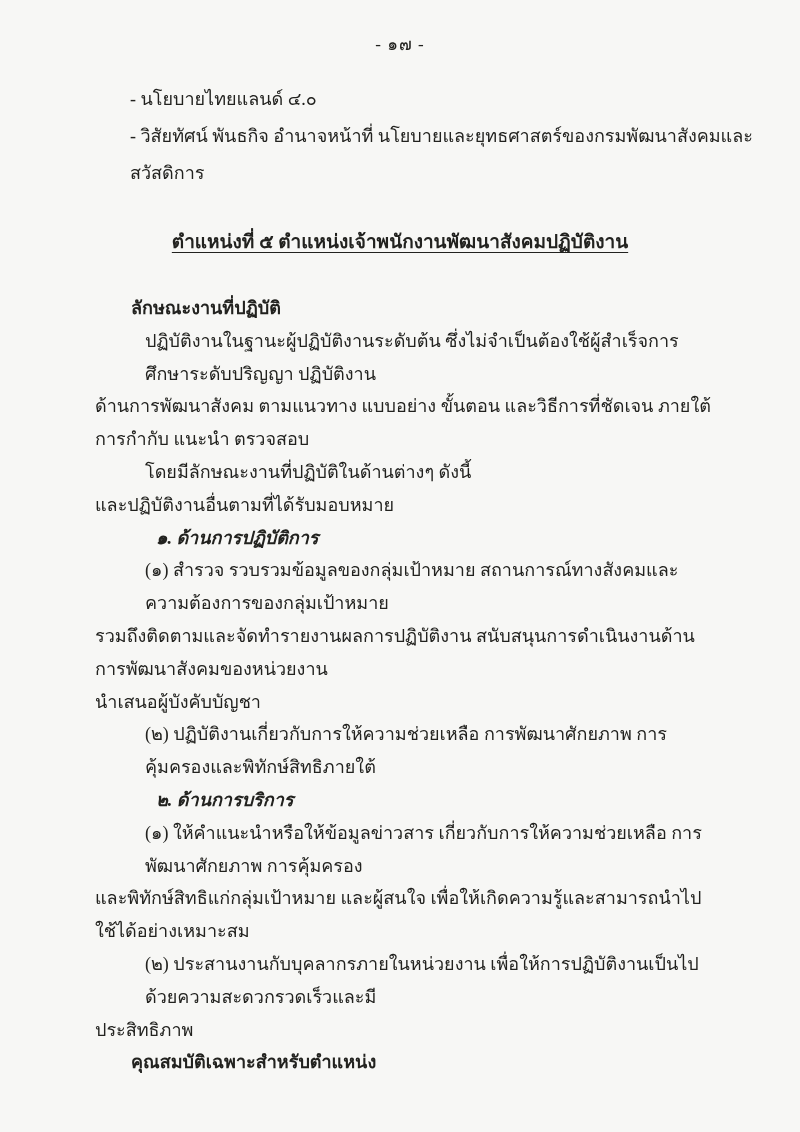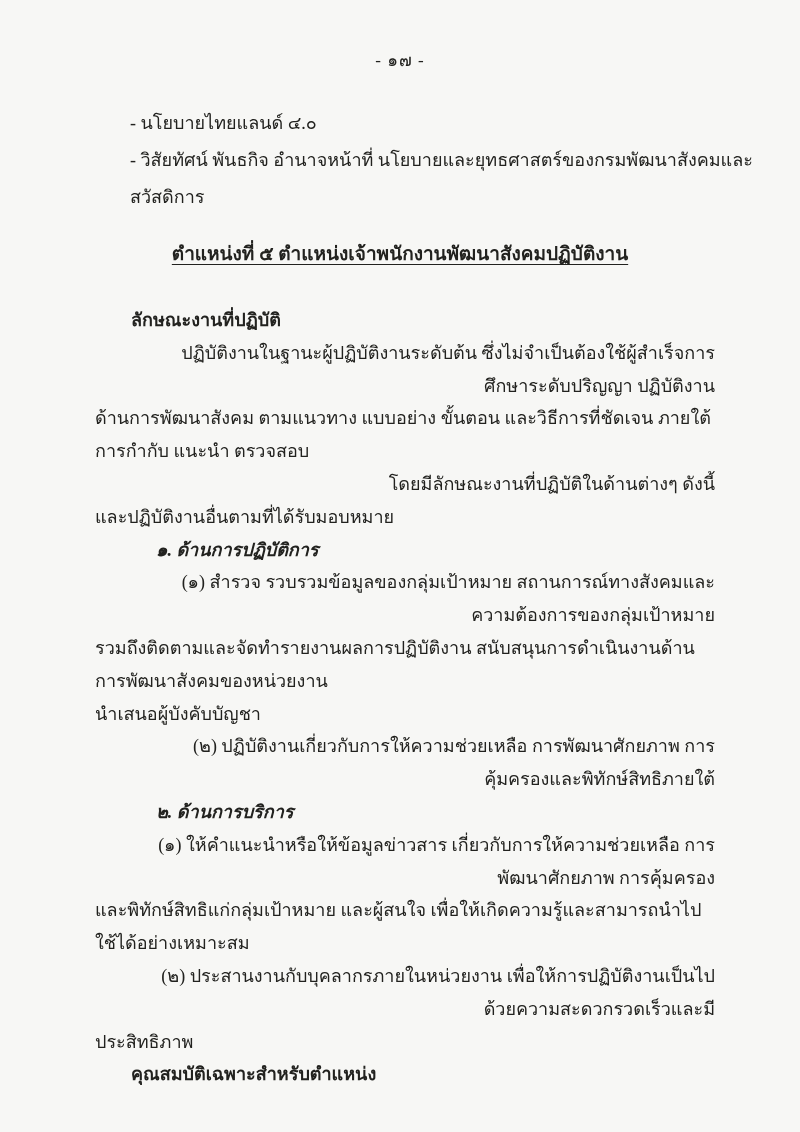--- a/index.html
+++ b/index.html
@@ -7,46 +7,46 @@
     position: relative;
     width: 800px;
     height: 1132px;
     background: #f7f7f5;
     box-sizing: border-box;
     font-family: "Liberation Serif", "DejaVu Sans", serif;
     color: #22221f;
     overflow: hidden;
   }
   .page-number {
-    padding-top: 46px;
+    padding-top: 30px;
     text-align: center;
     font-size: 17px;
     letter-spacing: 1px;
   }
   .intro {
-    margin: 32px 0 0 130px;
+    margin: 24px 0 0 130px;
     font-size: 18px;
     line-height: 37px;
   }
   .doc-title {
-    margin-top: 22px;
+    margin-top: 34px;
     text-align: center;
     font-weight: bold;
     font-size: 19px;
     text-decoration: underline;
     text-underline-offset: 4px;
   }
   .body-text {
     margin: 36px 85px 0 95px;
     font-size: 18px;
     line-height: 32.8px;
   }
   .line { white-space: normal; }
   .b { font-weight: bold; margin-left: 36px; }
-  .ind-para { padding-left: 50px; text-align: right; }   
+  .ind-para { padding-left: 50px; }   
   .ind-num  { padding-left: 25px; font-style: italic; }   
 </style>
 </head>
 <body>
 
 <div class="page">
 
   <div class="page-number">- ๑๗ -</div>
 
   <div class="intro">

